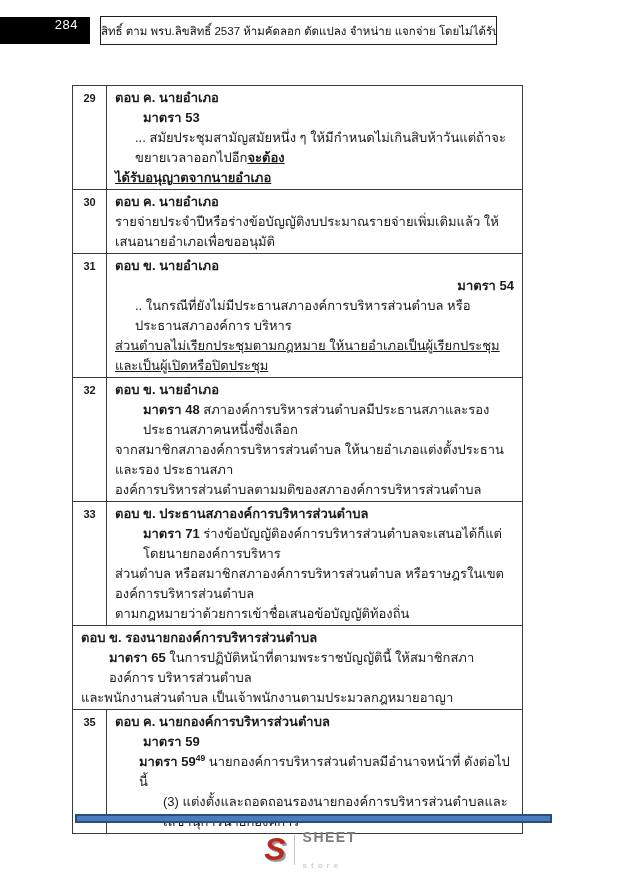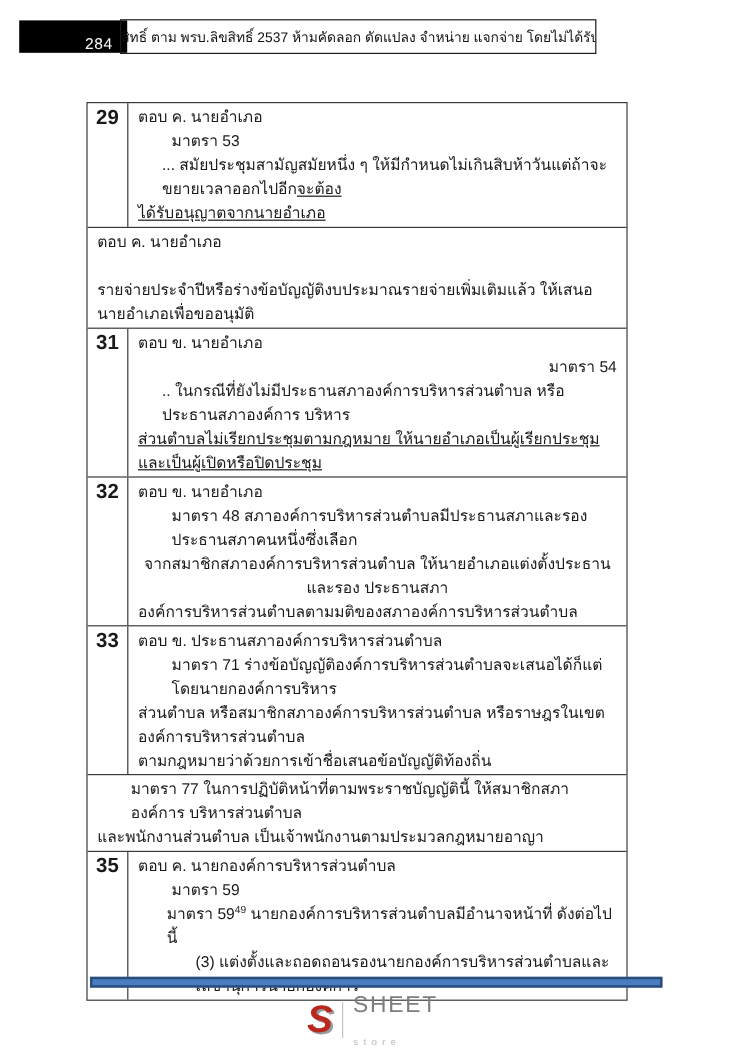--- a/index.html
+++ b/index.html
@@ -3,62 +3,62 @@
 <meta charset="utf-8">
 <style>
   html,body{margin:0;padding:0;}
   body{
     width:621px;height:878px;background:#ffffff;position:relative;
     font-family:"Liberation Sans","DejaVu Sans",sans-serif;
     color:#1a1a1a;overflow:hidden;
   }
   
   .page-num-box{
-    position:absolute;left:16px;top:17px;width:90px;height:27px;
-    background:#000;color:#fff;display:flex;align-items:flex-end;justify-content:flex-end;
+    position:absolute;left:0;top:17px;width:90px;height:27px;
+    background:#000;color:#fff;display:flex;align-items:flex-start;justify-content:flex-end;
     padding-right:12px;box-sizing:border-box;font-size:13px;letter-spacing:.5px;
   }
   .copyright-box{
     position:absolute;left:100px;top:16px;width:397px;height:29px;
     border:1px solid #1c1c1c;box-sizing:border-box;
     display:flex;align-items:center;justify-content:center;
     font-size:11.5px;color:#111;white-space:nowrap;overflow:hidden;
   }
   
   .answers-table{
     position:absolute;left:72px;top:85px;width:451px;
     border:1px solid #3a3a3a;box-sizing:border-box;font-size:13px;line-height:20px;
   }
   .t-row{display:flex;border-bottom:1px solid #3a3a3a;}
   .t-row:last-child{border-bottom:none;}
   .num-cell{
     width:33px;flex:0 0 33px;border-right:1px solid #3a3a3a;
-    text-align:center;padding-top:2px;font-weight:700;font-size:17px;
+    text-align:center;padding-top:2px;font-weight:700;font-size:11px;
   }
   .content-cell{flex:1;padding:2px 8px 1px 8px;min-width:0;}
   .line{white-space:normal;}
-  .seg-b{font-weight:400;}
+  .seg-b{font-weight:700;}
   .seg-u{text-decoration:underline;}
   sup.seg-sup{font-size:8.5px;line-height:0;}
   
   .footer-bar{
     position:absolute;left:75px;top:814px;width:473px;height:5px;
     background:#4a7cc0;border:2px solid #2a4d7c;box-sizing:content-box;
   }
   .brand-logo{
     position:absolute;left:0;top:828px;width:621px;height:44px;
     display:flex;align-items:center;justify-content:center;gap:8px;
   }
   .s-glyph{
     font-size:32px;font-weight:700;font-style:italic;color:#b8281e;
     text-shadow:2px 2px 0 #9a9a9a;line-height:1;transform:translateY(-1px);
   }
   .logo-divider{width:1px;height:30px;background:#c3c3c3;}
   .brand-text{display:flex;flex-direction:column;align-items:flex-start;}
-  .brand-name{font-size:19px;font-weight:400;color:#7d7d7d;letter-spacing:1.5px;line-height:1;}
+  .brand-name{font-size:14px;font-weight:700;color:#7d7d7d;letter-spacing:1.5px;line-height:1;}
   .brand-sub{font-size:8px;color:#cfcfcf;letter-spacing:4px;margin-top:18px;line-height:1;font-weight:bold;}
 </style>
 </head>
 <body>
 
 <div class="page-num-box">
   <span>284</span>
 </div>
 <div class="copyright-box">
   <span>สงวนลิขสิทธิ์ ตาม พรบ.ลิขสิทธิ์ 2537 ห้ามคัดลอก ดัดแปลง จำหน่าย แจกจ่าย โดยไม่ได้รับอนุญาต</span>
@@ -68,55 +68,57 @@
     <div class="t-row">
       <div class="num-cell">29</div>
       <div class="content-cell">
         <div class="line" style="padding-left: 0px;"><span class="seg-b">ตอบ ค. นายอำเภอ</span></div>
         <div class="line" style="padding-left: 28px;"><span class="seg-b">มาตรา 53</span></div>
         <div class="line" style="padding-left: 20px;"><span>... สมัยประชุมสามัญสมัยหนึ่ง ๆ ให้มีกำหนดไม่เกินสิบห้าวันแต่ถ้าจะขยายเวลาออกไปอีก</span><span class="seg-b seg-u">จะต้อง</span></div>
         <div class="line" style="padding-left: 0px;"><span class="seg-b seg-u">ได้รับอนุญาตจากนายอำเภอ</span></div>
       </div>
     </div>
     <div class="t-row">
+      <div class="num-cell">30</div>
       <div class="content-cell">
         <div class="line" style="padding-left: 0px;"><span class="seg-b">ตอบ ค. นายอำเภอ</span></div>
-        <div class="line" style="padding-left: 0px; margin-top: 20px;"><span>รายจ่ายประจำปีหรือร่างข้อบัญญัติงบประมาณรายจ่ายเพิ่มเติมแล้ว ให้เสนอนายอำเภอเพื่อขออนุมัติ</span></div>
+        <div class="line" style="padding-left: 0px;"><span>รายจ่ายประจำปีหรือร่างข้อบัญญัติงบประมาณรายจ่ายเพิ่มเติมแล้ว ให้เสนอนายอำเภอเพื่อขออนุมัติ</span></div>
       </div>
     </div>
     <div class="t-row">
       <div class="num-cell">31</div>
       <div class="content-cell">
         <div class="line" style="padding-left: 0px;"><span class="seg-b">ตอบ ข. นายอำเภอ</span></div>
         <div class="line" style="padding-left: 28px; text-align: right;"><span class="seg-b">มาตรา 54</span></div>
         <div class="line" style="padding-left: 20px;"><span>.. ในกรณีที่ยังไม่มีประธานสภาองค์การบริหารส่วนตำบล หรือประธานสภาองค์การ บริหาร</span></div>
         <div class="line" style="padding-left: 0px; text-decoration: underline;"><span>ส่วนตำบลไม่เรียกประชุมตามกฎหมาย ให้นายอำเภอเป็นผู้เรียกประชุมและเป็นผู้เปิดหรือปิดประชุม</span></div>
       </div>
     </div>
     <div class="t-row">
       <div class="num-cell">32</div>
       <div class="content-cell">
         <div class="line" style="padding-left: 0px;"><span class="seg-b">ตอบ ข. นายอำเภอ</span></div>
         <div class="line" style="padding-left: 28px;"><span class="seg-b">มาตรา 48</span><span> สภาองค์การบริหารส่วนตำบลมีประธานสภาและรองประธานสภาคนหนึ่งซึ่งเลือก</span></div>
-        <div class="line" style="padding-left: 0px; text-align: center;"><span>จากสมาชิกสภาองค์การบริหารส่วนตำบล ให้นายอำเภอแต่งตั้งประธานและรอง ประธานสภา</span></div>
+        <div class="line" style="padding-left: 0px;"><span>จากสมาชิกสภาองค์การบริหารส่วนตำบล ให้นายอำเภอแต่งตั้งประธานและรอง ประธานสภา</span></div>
         <div class="line" style="padding-left: 0px;"><span>องค์การบริหารส่วนตำบลตามมติของสภาองค์การบริหารส่วนตำบล</span></div>
       </div>
     </div>
     <div class="t-row">
       <div class="num-cell">33</div>
       <div class="content-cell">
         <div class="line" style="padding-left: 0px;"><span class="seg-b">ตอบ ข. ประธานสภาองค์การบริหารส่วนตำบล</span></div>
         <div class="line" style="padding-left: 28px;"><span class="seg-b">มาตรา 71</span><span>  ร่างข้อบัญญัติองค์การบริหารส่วนตำบลจะเสนอได้ก็แต่โดยนายกองค์การบริหาร</span></div>
         <div class="line" style="padding-left: 0px;"><span>ส่วนตำบล หรือสมาชิกสภาองค์การบริหารส่วนตำบล หรือราษฎรในเขตองค์การบริหารส่วนตำบล</span></div>
         <div class="line" style="padding-left: 0px;"><span>ตามกฎหมายว่าด้วยการเข้าชื่อเสนอข้อบัญญัติท้องถิ่น</span></div>
       </div>
     </div>
     <div class="t-row">
       <div class="content-cell">
-        <div class="line" style="padding-left: 28px;"><span class="seg-b">มาตรา 77</span><span> ในการปฏิบัติหน้าที่ตามพระราชบัญญัตินี้ ให้สมาชิกสภาองค์การ บริหารส่วนตำบล</span></div>
+        <div class="line" style="padding-left: 0px;"><span class="seg-b">ตอบ ข. รองนายกองค์การบริหารส่วนตำบล</span></div>
+        <div class="line" style="padding-left: 28px;"><span class="seg-b">มาตรา 65</span><span> ในการปฏิบัติหน้าที่ตามพระราชบัญญัตินี้ ให้สมาชิกสภาองค์การ บริหารส่วนตำบล</span></div>
         <div class="line" style="padding-left: 0px;"><span>และพนักงานส่วนตำบล เป็นเจ้าพนักงานตามประมวลกฎหมายอาญา</span></div>
       </div>
     </div>
     <div class="t-row">
       <div class="num-cell">35</div>
       <div class="content-cell">
         <div class="line" style="padding-left: 0px;"><span class="seg-b">ตอบ ค. นายกองค์การบริหารส่วนตำบล</span></div>
         <div class="line" style="padding-left: 28px;"><span class="seg-b">มาตรา 59</span></div>
         <div class="line" style="padding-left: 24px;"><span class="seg-b">มาตรา 59</span><sup class="seg-sup seg-b">49</sup><span> นายกองค์การบริหารส่วนตำบลมีอำนาจหน้าที่ ดังต่อไปนี้</span></div>
         <div class="line" style="padding-left: 48px;"><span>(3) แต่งตั้งและถอดถอนรองนายกองค์การบริหารส่วนตำบลและเลขานุการนายกองค์การ</span></div>

